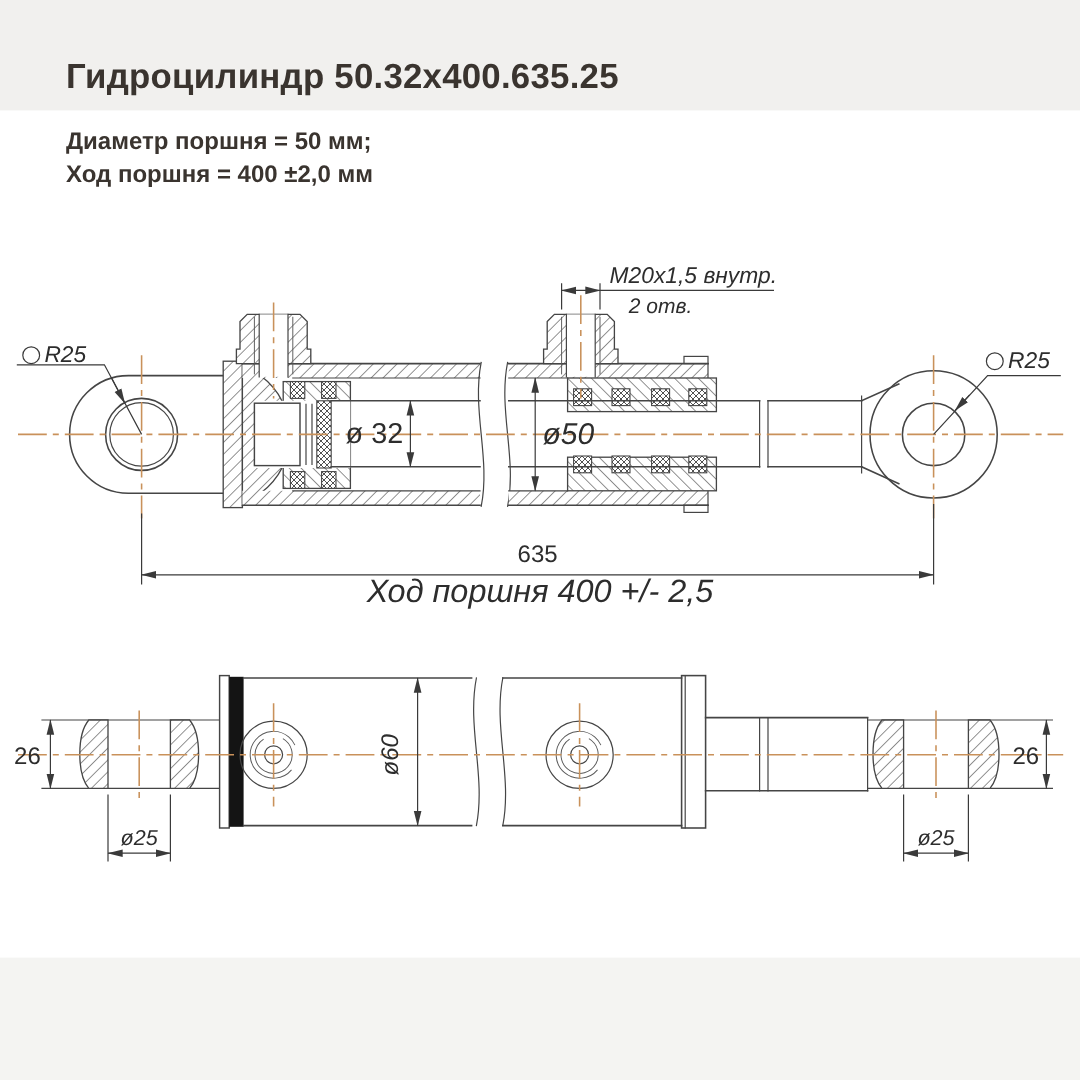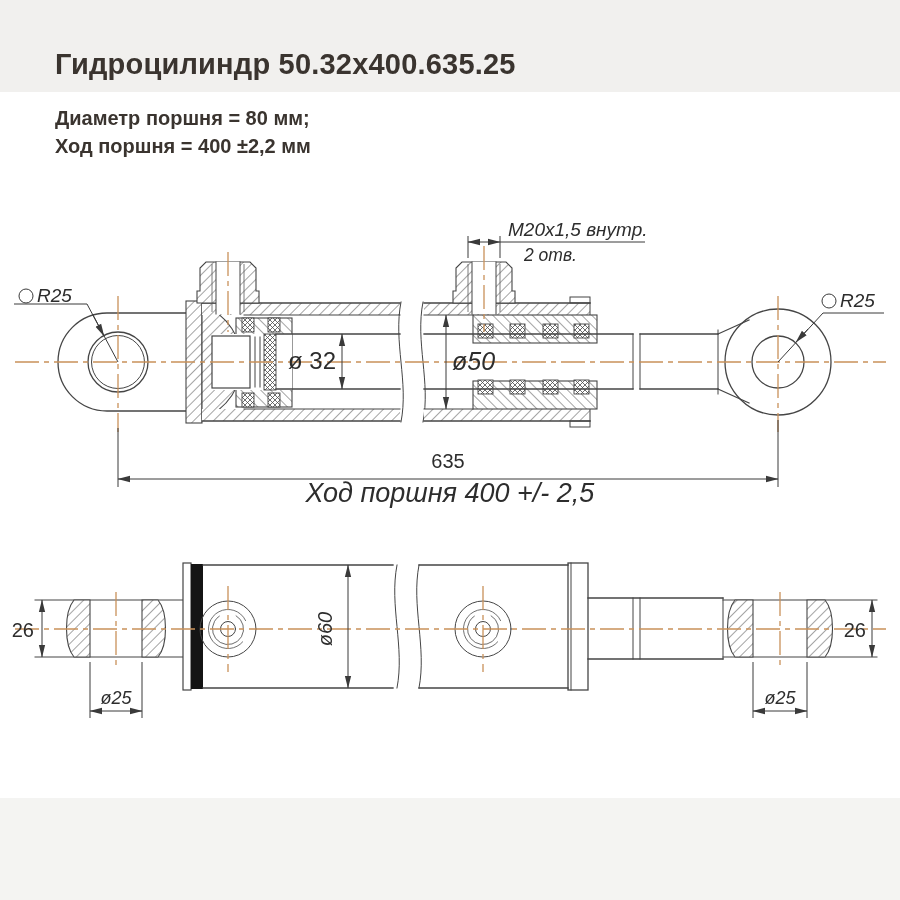--- a/index.html
+++ b/index.html
@@ -25,22 +25,22 @@
   .it{font-style:italic;}
 </style>
 </head>
 <body>
 
 <div class="page">
   <div class="band-top"></div>
   <div class="band-bottom"></div>
   <div class="title">Гидроцилиндр 50.32х400.635.25</div>
   <div class="specs">
-    <div>Диаметр поршня = 80 мм;</div>
-    <div>Ход поршня = 400 ±2,2 мм</div>
+    <div>Диаметр поршня = 50 мм;</div>
+    <div>Ход поршня = 400 ±2,0 мм</div>
   </div>
 
   <svg width="900" height="900" viewBox="0 0 900 900">
     <defs>
       <pattern id="hatchA" patternUnits="userSpaceOnUse" width="7" height="7" patternTransform="rotate(-45)">
         <rect width="7" height="7" fill="#ffffff"></rect>
         <line x1="0" y1="0" x2="7" y2="0" stroke="#4a4a4a" stroke-width="1"></line>
       </pattern>
       <pattern id="hatchB" patternUnits="userSpaceOnUse" width="7" height="7" patternTransform="rotate(45)">
         <rect width="7" height="7" fill="#ffffff"></rect>

